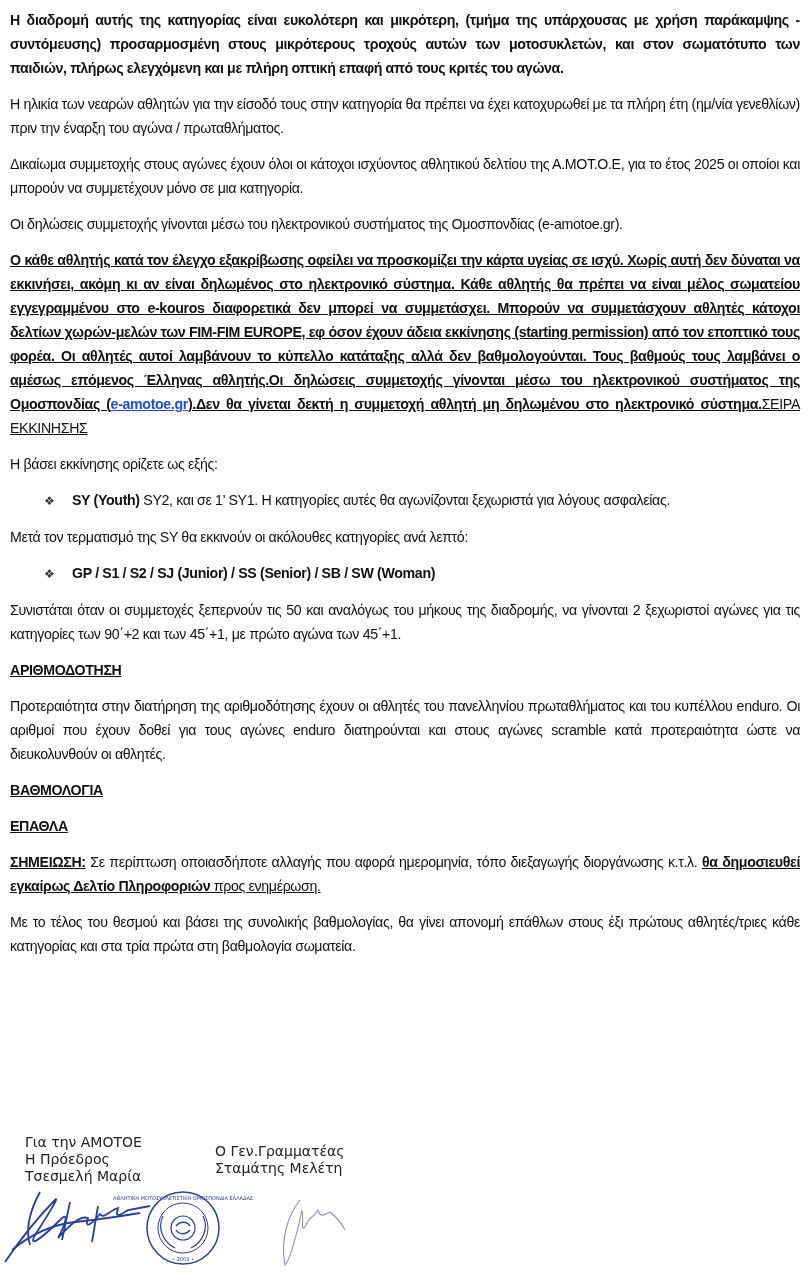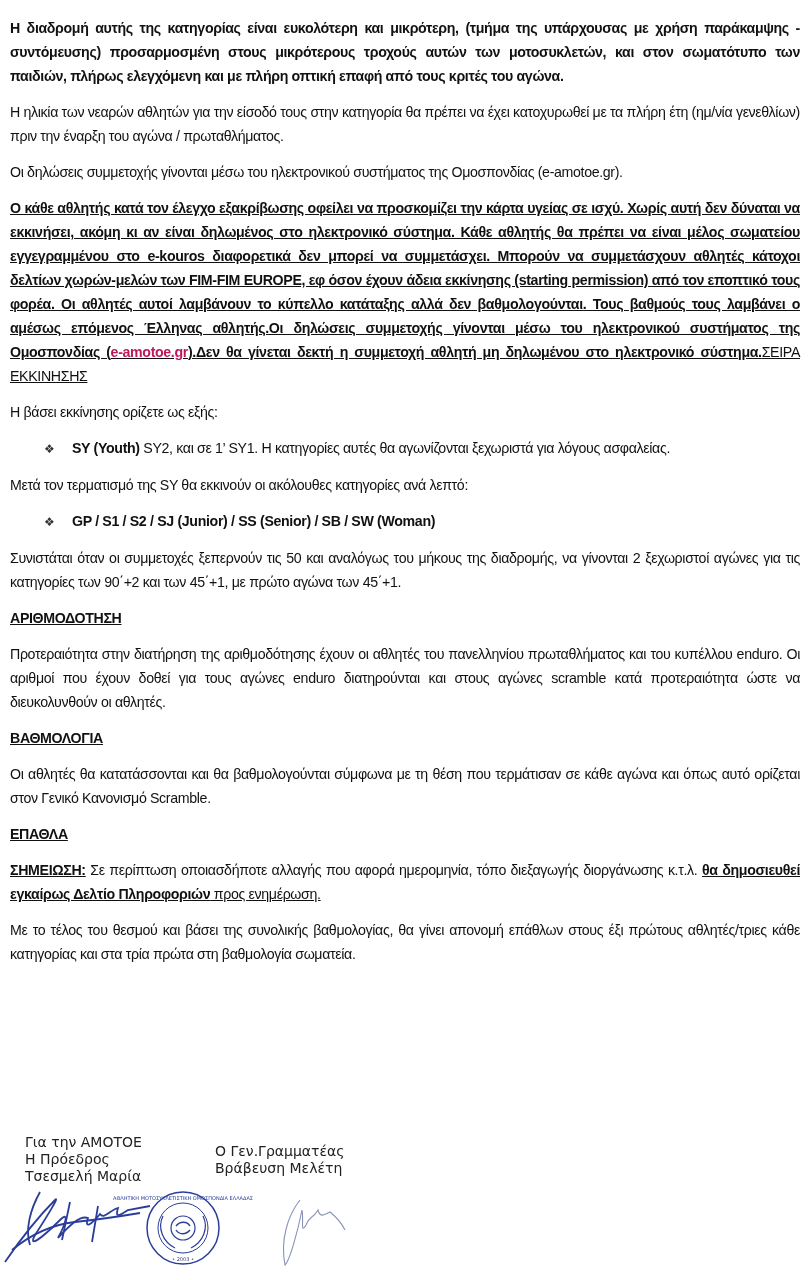--- a/index.html
+++ b/index.html
@@ -1,37 +1,38 @@
 <!DOCTYPE html>
 <html><head>
 <meta charset="utf-8">
 <style>
   html, body { margin: 0; padding: 0; background: #ffffff; }
   body { width: 810px; height: 1280px; position: relative; overflow: hidden; color: #111; }
   .page { position: absolute; left: 10px; top: 4px; width: 790px;
           font-family: "Liberation Sans", sans-serif; font-size: 14.2px; letter-spacing: -0.35px; }
-  p { margin: 12px 0 12px 0; line-height: 24px; text-align: justify; }
+  p { margin: 4px 0 12px 0; line-height: 24px; text-align: justify; }
   .b { font-weight: bold; }
   .u { text-decoration: underline; }
-  .link { color: #be185d; }
+  .link { color: #1d4ed8; text-decoration: underline; }
   .bullet { display: flex; align-items: baseline; margin: 0 0 12px 34px; line-height: 24px; }
   .bullet .glyph { width: 28px; font-size: 12px; color: #333; }
   .heading { font-weight: bold; text-decoration: underline; margin: 0 0 12px 0; line-height: 24px; }
   .signatures { position: absolute; left: 25px; top: 1117px; width: 400px;
                 font-family: "DejaVu Sans", sans-serif; font-size: 14px; line-height: 17px; color: #222; }
   .sig-left { position: absolute; left: 0; top: 17px; }
   .sig-right { position: absolute; left: 190px; top: 26px; }
   .stamps { position: absolute; left: 0; top: 1180px; width: 420px; height: 90px; }
 </style>
 </head>
 <body>
 
 <div class="page">
   <p class="b">Η διαδρομή αυτής της κατηγορίας είναι ευκολότερη και μικρότερη, (τμήμα της υπάρχουσας με χρήση παράκαμψης - συντόμευσης) προσαρμοσμένη στους μικρότερους τροχούς αυτών των μοτοσυκλετών, και στον σωματότυπο των παιδιών, πλήρως ελεγχόμενη και με πλήρη οπτική επαφή από τους κριτές του αγώνα.</p>
   <p>Η ηλικία των νεαρών αθλητών για την είσοδό τους στην κατηγορία θα πρέπει να έχει κατοχυρωθεί με τα πλήρη έτη (ημ/νία γενεθλίων) πριν την έναρξη του αγώνα / πρωταθλήματος.</p>
+  <p>Δικαίωμα συμμετοχής στους αγώνες έχουν όλοι οι κάτοχοι ισχύοντος αθλητικού δελτίου της Α.ΜΟΤ.Ο.Ε, για το έτος 2025 οι οποίοι και μπορούν να συμμετέχουν μόνο σε μια κατηγορία.</p>
   <p>Οι δηλώσεις συμμετοχής γίνονται μέσω του ηλεκτρονικού συστήματος της Ομοσπονδίας (e-amotoe.gr).</p>
 
   <p class="b u"><span>Ο κάθε αθλητής κατά τον έλεγχο εξακρίβωσης οφείλει να προσκομίζει την κάρτα υγείας σε ισχύ. Χωρίς αυτή δεν δύναται να εκκινήσει, ακόμη κι αν είναι δηλωμένος στο ηλεκτρονικό σύστημα. Κάθε αθλητής θα πρέπει να είναι μέλος σωματείου εγγεγραμμένου στο e-kouros διαφορετικά δεν μπορεί να συμμετάσχει. Μπορούν να συμμετάσχουν αθλητές κάτοχοι δελτίων χωρών-μελών των FIM-FIM EUROPE, εφ όσον έχουν άδεια εκκίνησης (starting permission) από τον εποπτικό τους φορέα. Οι αθλητές αυτοί λαμβάνουν το κύπελλο κατάταξης αλλά δεν βαθμολογούνται. Τους βαθμούς τους λαμβάνει ο αμέσως επόμενος Έλληνας αθλητής.Οι δηλώσεις συμμετοχής γίνονται μέσω του ηλεκτρονικού συστήματος της Ομοσπονδίας (</span><a class="link">e-amotoe.gr</a><span>).Δεν θα γίνεται δεκτή η συμμετοχή αθλητή μη δηλωμένου στο ηλεκτρονικό σύστημα.</span><span style="font-weight:normal">ΣΕΙΡΑ ΕΚΚΙΝΗΣΗΣ</span></p>
 
   <p>Η βάσει εκκίνησης ορίζετε ως εξής:</p>
 
   <div class="bullet">
     <span class="glyph">❖</span>
     <span><span class="b">SY (Youth)</span><span> SY2, και σε 1’ SY1. Η κατηγορίες αυτές θα αγωνίζονται ξεχωριστά για λόγους ασφαλείας.</span></span>
   </div>
@@ -42,37 +43,36 @@
     <span class="glyph">❖</span>
     <span class="b">GP / S1 / S2 / SJ (Junior) / SS (Senior) / SB / SW (Woman)</span>
   </div>
 
   <p>Συνιστάται όταν οι συμμετοχές ξεπερνούν τις 50 και αναλόγως του μήκους της διαδρομής, να γίνονται 2 ξεχωριστοί αγώνες για τις κατηγορίες των 90΄+2 και των 45΄+1, με πρώτο αγώνα των 45΄+1.</p>
 
   <div class="heading">ΑΡΙΘΜΟΔΟΤΗΣΗ</div>
   <p>Προτεραιότητα στην διατήρηση της αριθμοδότησης έχουν οι αθλητές του πανελληνίου πρωταθλήματος και του κυπέλλου enduro. Οι αριθμοί που έχουν δοθεί για τους αγώνες enduro διατηρούνται και στους αγώνες scramble κατά προτεραιότητα ώστε να διευκολυνθούν οι αθλητές.</p>
 
   <div class="heading">ΒΑΘΜΟΛΟΓΙΑ</div>
-  <p>Οι αθλητές θα κατατάσσονται και θα βαθμολογούνται σύμφωνα με τη θέση που τερμάτισαν σε κάθε αγώνα και όπως αυτό ορίζεται στον Γενικό Κανονισμό Scramble.</p>
 
   <div class="heading">ΕΠΑΘΛΑ</div>
   <p><span class="b u">ΣΗΜΕΙΩΣΗ:</span><span> Σε περίπτωση οποιασδήποτε αλλαγής που αφορά ημερομηνία, τόπο διεξαγωγής διοργάνωσης κ.τ.λ. </span><span class="b u">θα δημοσιευθεί  εγκαίρως Δελτίο Πληροφοριών</span><span class="u"> προς ενημέρωση.</span></p>
 
   <p>Με το τέλος του θεσμού και  βάσει της συνολικής βαθμολογίας, θα γίνει απονομή επάθλων στους έξι πρώτους αθλητές/τριες κάθε κατηγορίας και στα τρία πρώτα στη βαθμολογία σωματεία.</p>
 </div>
 
 <div class="signatures">
   <div class="sig-left">
     <div>Για την ΑΜΟΤΟΕ</div>
     <div>Η Πρόεδρος</div>
     <div>Τσεσμελή Μαρία</div>
   </div>
   <div class="sig-right">
     <div>Ο Γεν.Γραμματέας</div>
-    <div>Βράβευση Μελέτη</div>
+    <div>Σταμάτης Μελέτη</div>
   </div>
 </div>
 
 <svg class="stamps" viewBox="0 0 420 90">
   <g fill="none" stroke="#2b3d9a" stroke-width="1.8">
     <path d="M5 82 C20 60, 35 40, 55 20 C60 15, 48 35, 35 55 C28 68, 40 60, 60 40 C70 30, 65 45, 58 58 C70 45, 80 35, 88 38 C84 50, 92 44, 100 34 C104 40, 110 30, 118 28 C114 40, 122 34, 128 30 L150 26"></path>
     <path d="M12 70 C30 55, 50 45, 75 42 C95 40, 110 38, 140 33"></path>
     <path d="M40 12 C30 30, 25 50, 30 65 M62 60 L70 22 M92 62 L98 26"></path>
   </g>
   <g transform="translate(183,48)" fill="none" stroke="#2b3d9a">

